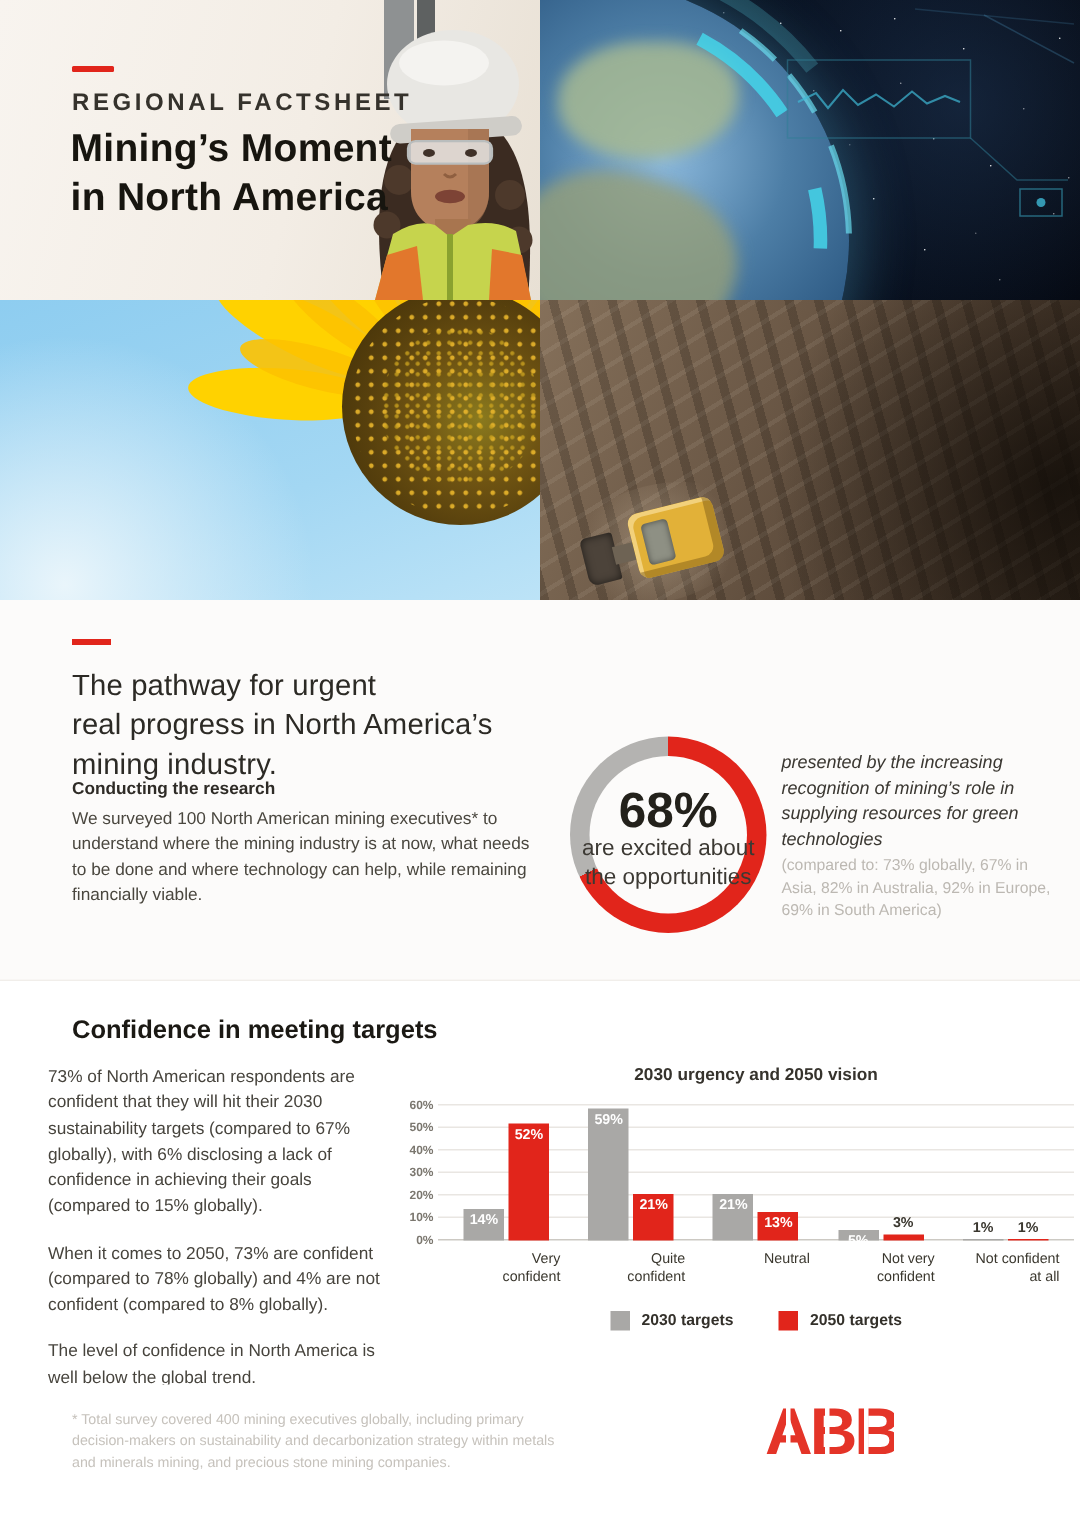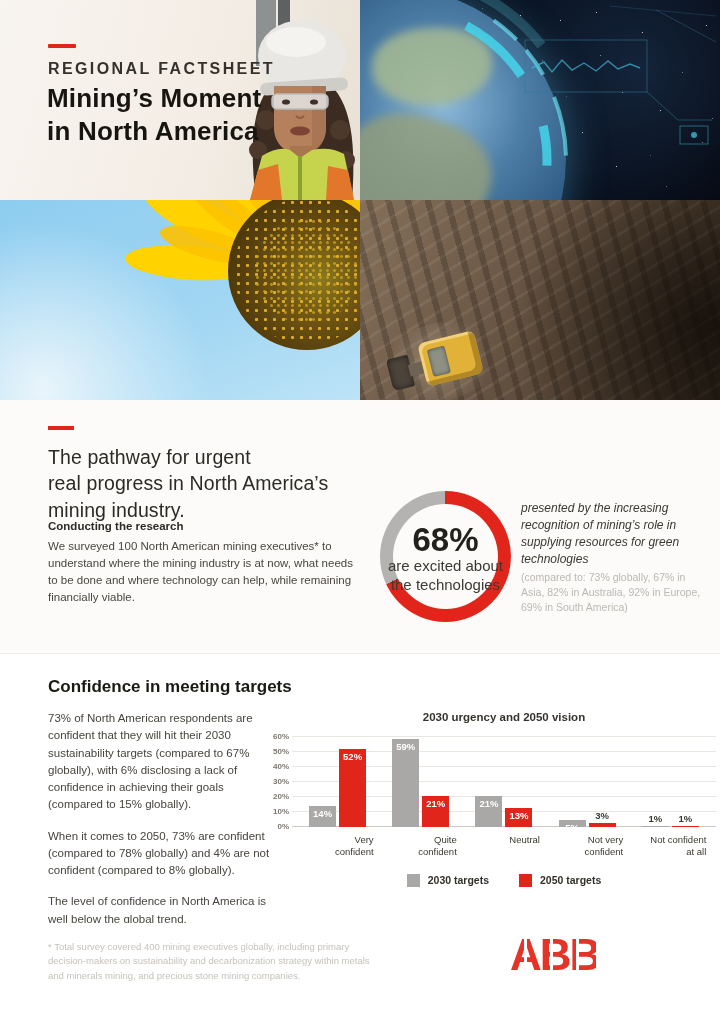--- a/index.html
+++ b/index.html
@@ -95,21 +95,21 @@
   .donut-cap { font-size:15px; color:#3c3933; line-height:1.3; margin-top:0; }
   .green-side { position:absolute; left:521px; top:100px; width:182px; font-size:12px; font-weight:500;
     color:#3b3832; line-height:1.42;font-style:italic; }
   .green-compare { position:absolute; left:521px; top:170px; width:186px; font-size:10.5px;
     color:#bcb8b2; line-height:1.42; }
 
   
   .confidence { position:absolute; top:653px; left:0; width:720px; height:270px; background:#ffffff;
     border-top:1px solid #f1eeea; }
   .conf-heading { position:absolute; left:48px; top:23px; font-size:17px; font-weight:700; color:#1b1914; }
-  .conf-copy { position:absolute; left:48px; top:56px; width:228px; font-size:11.5px; color:#47443d;
+  .conf-copy { position:absolute; left:32px; top:56px; width:228px; font-size:11.5px; color:#47443d;
     line-height:1.5; }
   .conf-copy p { margin:0 0 14px 0; }
 
   .chart { position:absolute; left:266px; top:57px; width:450px; }
   .chart-title { text-align:center; font-size:11.5px; font-weight:700; color:#36332d;
     margin:0 0 14px 26px; }
   .chart-row { display:flex; }
   .y-ticks { position:relative; width:26px; height:90px; }
   .ytick { position:absolute; right:3px; font-size:8px; font-weight:700; color:#7b776f; line-height:8px; }
   .plot { position:relative; flex:1; height:90px; }
@@ -260,21 +260,21 @@
     </div>
     <div class="intro-sub">Conducting the research</div>
     <div class="intro-body">We surveyed 100 North American mining executives* to understand where the mining industry is at now, what needs to be done and where technology can help, while remaining financially viable.</div>
 
     <div class="donut" style="background: conic-gradient(rgb(225, 37, 27) 0deg, rgb(225, 37, 27) 68%, rgb(180, 179, 177) 0deg);">
       <div class="donut-hole"></div>
       <div class="donut-text">
         <div class="donut-big">68%</div>
         <div class="donut-cap">
           <div>are excited about</div>
-          <div>the technologies</div>
+          <div>the opportunities</div>
         </div>
       </div>
     </div>
     <div class="green-side">presented by the increasing recognition of mining’s role in supplying resources for green technologies</div>
     <div class="green-compare">(compared to: 73% globally, 67% in Asia, 82% in Australia, 92% in Europe, 69% in South America)</div>
   </div>
 
   <div class="confidence">
     <div class="conf-heading">Confidence in meeting targets</div>
     <div class="conf-copy">

